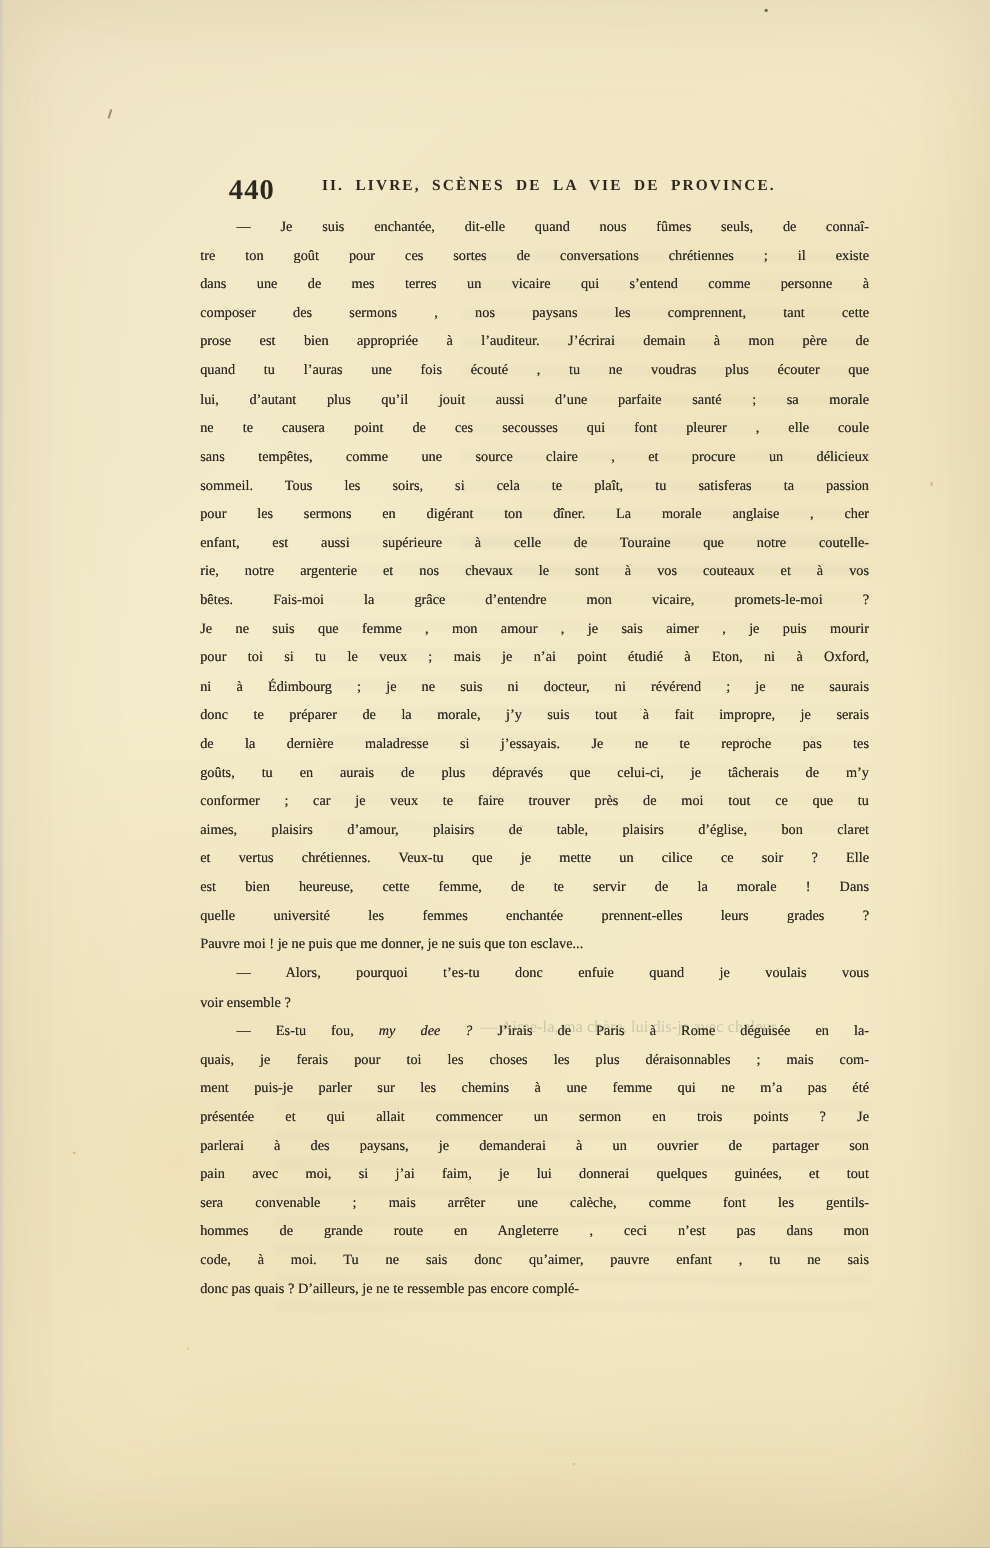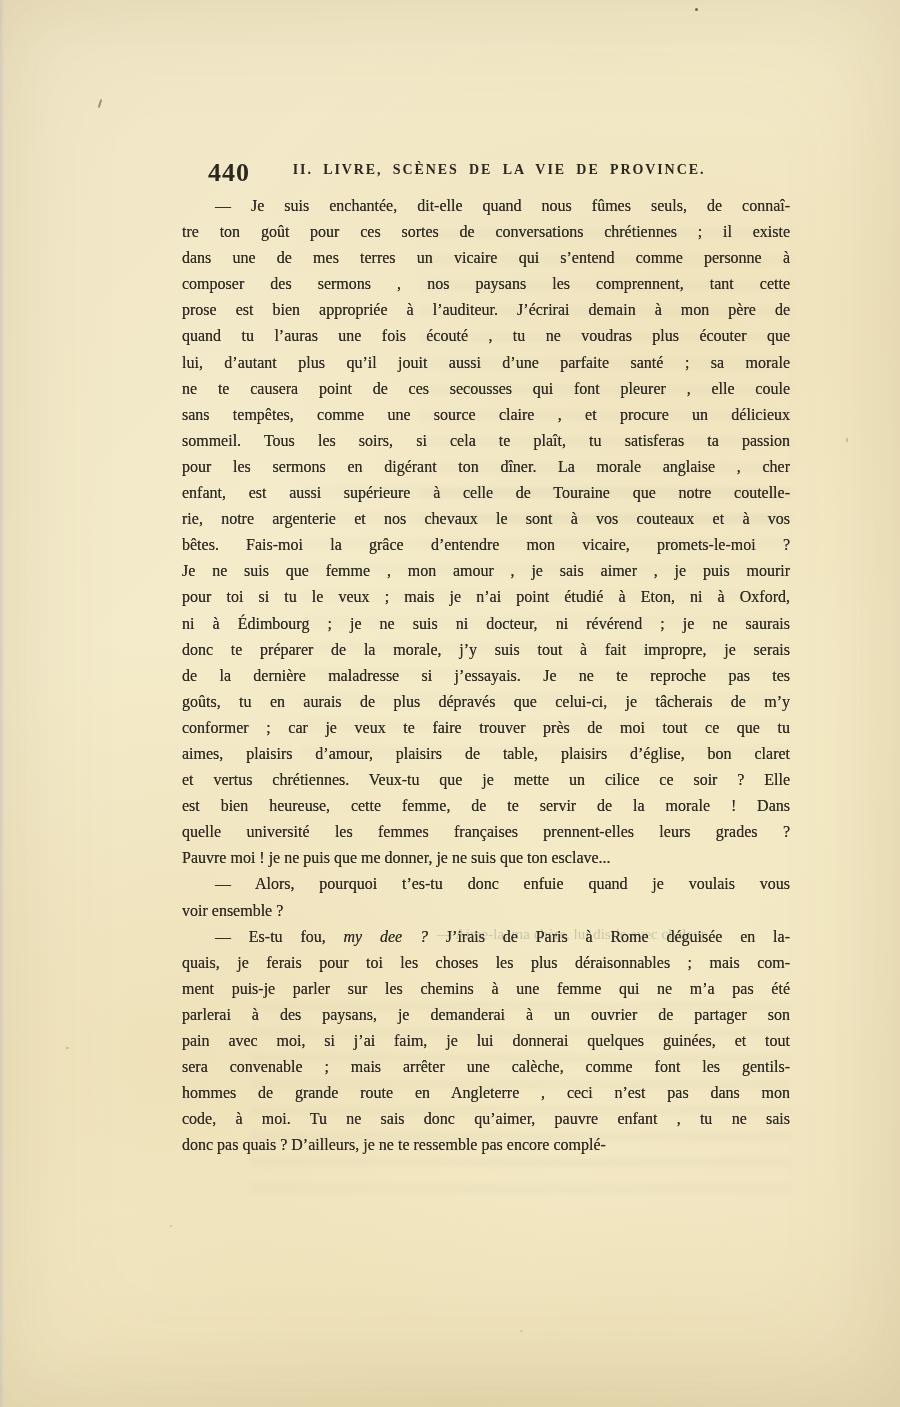--- a/index.html
+++ b/index.html
@@ -42,21 +42,21 @@
     position: absolute; left: 0; top: 4px; width: 100%;
     text-align: center; transform: translateX(13px);
     font-size: 14px; font-weight: bold;
     letter-spacing: 1.9px; word-spacing: 5px;
     white-space: nowrap;
   }
 
   
   .page-body {
     position: absolute; left: 182px; top: 193px; width: 608px;
-    font-size: 16px; line-height: 26.1px;
+    font-size: 13px; line-height: 26.1px;
     color: #2e2a23;
     text-shadow: 0 0 0.45px rgba(46, 42, 35, 0.75);
   }
   .tl { text-align: justify; text-align-last: justify; }
   .tl.last { text-align-last: left; }
   .tl.indent { text-indent: 33px; }
   .it { font-style: italic; }
 
   
   .ghost-line {
@@ -119,31 +119,32 @@
         <div class="tl">Je ne suis que femme , mon amour , je sais aimer , je puis mourir</div>
         <div class="tl">pour toi si tu le veux ; mais je n’ai point étudié à Eton, ni à Oxford,</div>
         <div class="tl">ni à Édimbourg ; je ne suis ni docteur, ni révérend ; je ne saurais</div>
         <div class="tl">donc te préparer de la morale, j’y suis tout à fait impropre, je serais</div>
         <div class="tl">de la dernière maladresse si j’essayais. Je ne te reproche pas tes</div>
         <div class="tl">goûts, tu en aurais de plus dépravés que celui-ci, je tâcherais de m’y</div>
         <div class="tl">conformer ; car je veux te faire trouver près de moi tout ce que tu</div>
         <div class="tl">aimes, plaisirs d’amour, plaisirs de table, plaisirs d’église, bon claret</div>
         <div class="tl">et vertus chrétiennes. Veux-tu que je mette un cilice ce soir ? Elle</div>
         <div class="tl">est bien heureuse, cette femme, de te servir de la morale ! Dans</div>
-        <div class="tl">quelle université les femmes françaises prennent-elles leurs grades ?</div>
+        <div class="tl">quelle université les femmes enchantée prennent-elles leurs grades ?</div>
         <div class="tl last">Pauvre moi ! je ne puis que me donner, je ne suis que ton esclave...</div>
       </div>
       <div>
         <div class="tl indent">— Alors, pourquoi t’es-tu donc enfuie quand je voulais vous</div>
         <div class="tl last">voir ensemble ?</div>
       </div>
       <div>
         <div class="tl indent"><span>— Es-tu fou, </span><span class="it">my dee ?</span><span> J’irais de Paris à Rome déguisée en la-</span></div>
         <div class="tl">quais, je ferais pour toi les choses les plus déraisonnables ; mais com-</div>
         <div class="tl">ment puis-je parler sur les chemins à une femme qui ne m’a pas été</div>
+        <div class="tl">présentée et qui allait commencer un sermon en trois points ? Je</div>
         <div class="tl">parlerai à des paysans, je demanderai à un ouvrier de partager son</div>
         <div class="tl">pain avec moi, si j’ai faim, je lui donnerai quelques guinées, et tout</div>
         <div class="tl">sera convenable ; mais arrêter une calèche, comme font les gentils-</div>
         <div class="tl">hommes de grande route en Angleterre , ceci n’est pas dans mon</div>
         <div class="tl">code, à moi. Tu ne sais donc qu’aimer, pauvre enfant , tu ne sais</div>
         <div class="tl last">donc pas quais ? D’ailleurs, je ne te ressemble pas encore complé-</div>
       </div>
     </div>
 
   <div class="speck speck-dot"></div>

